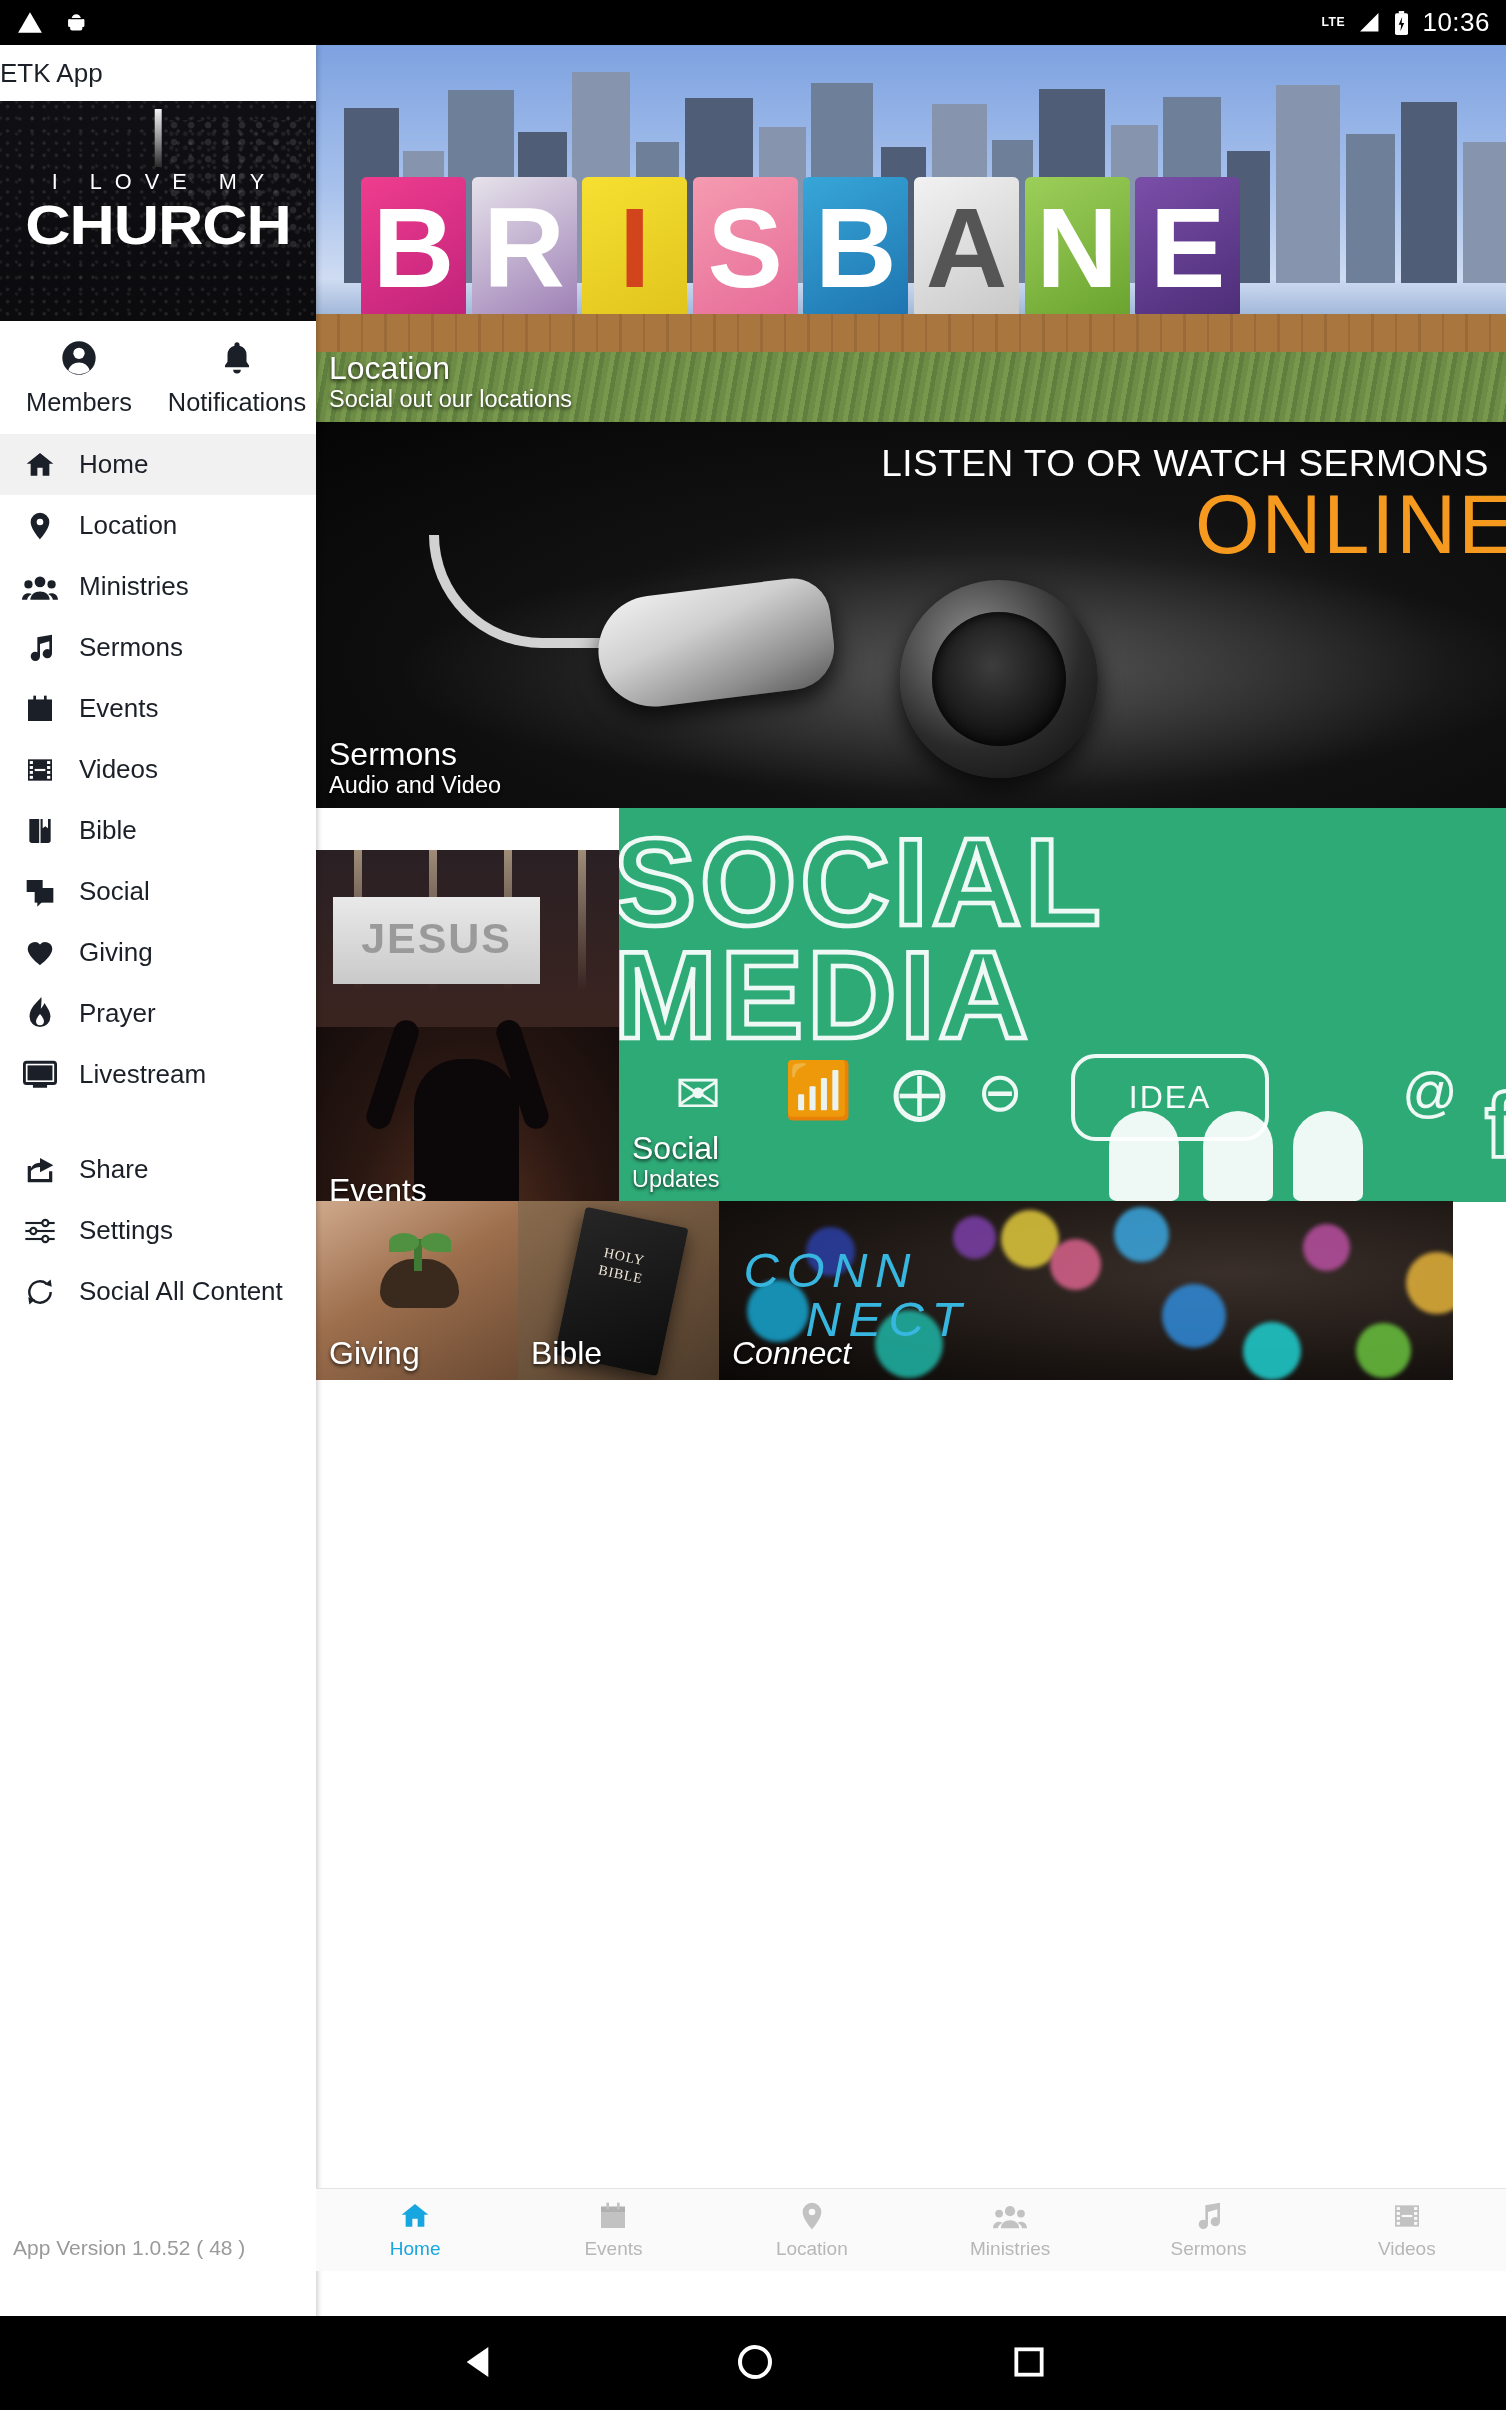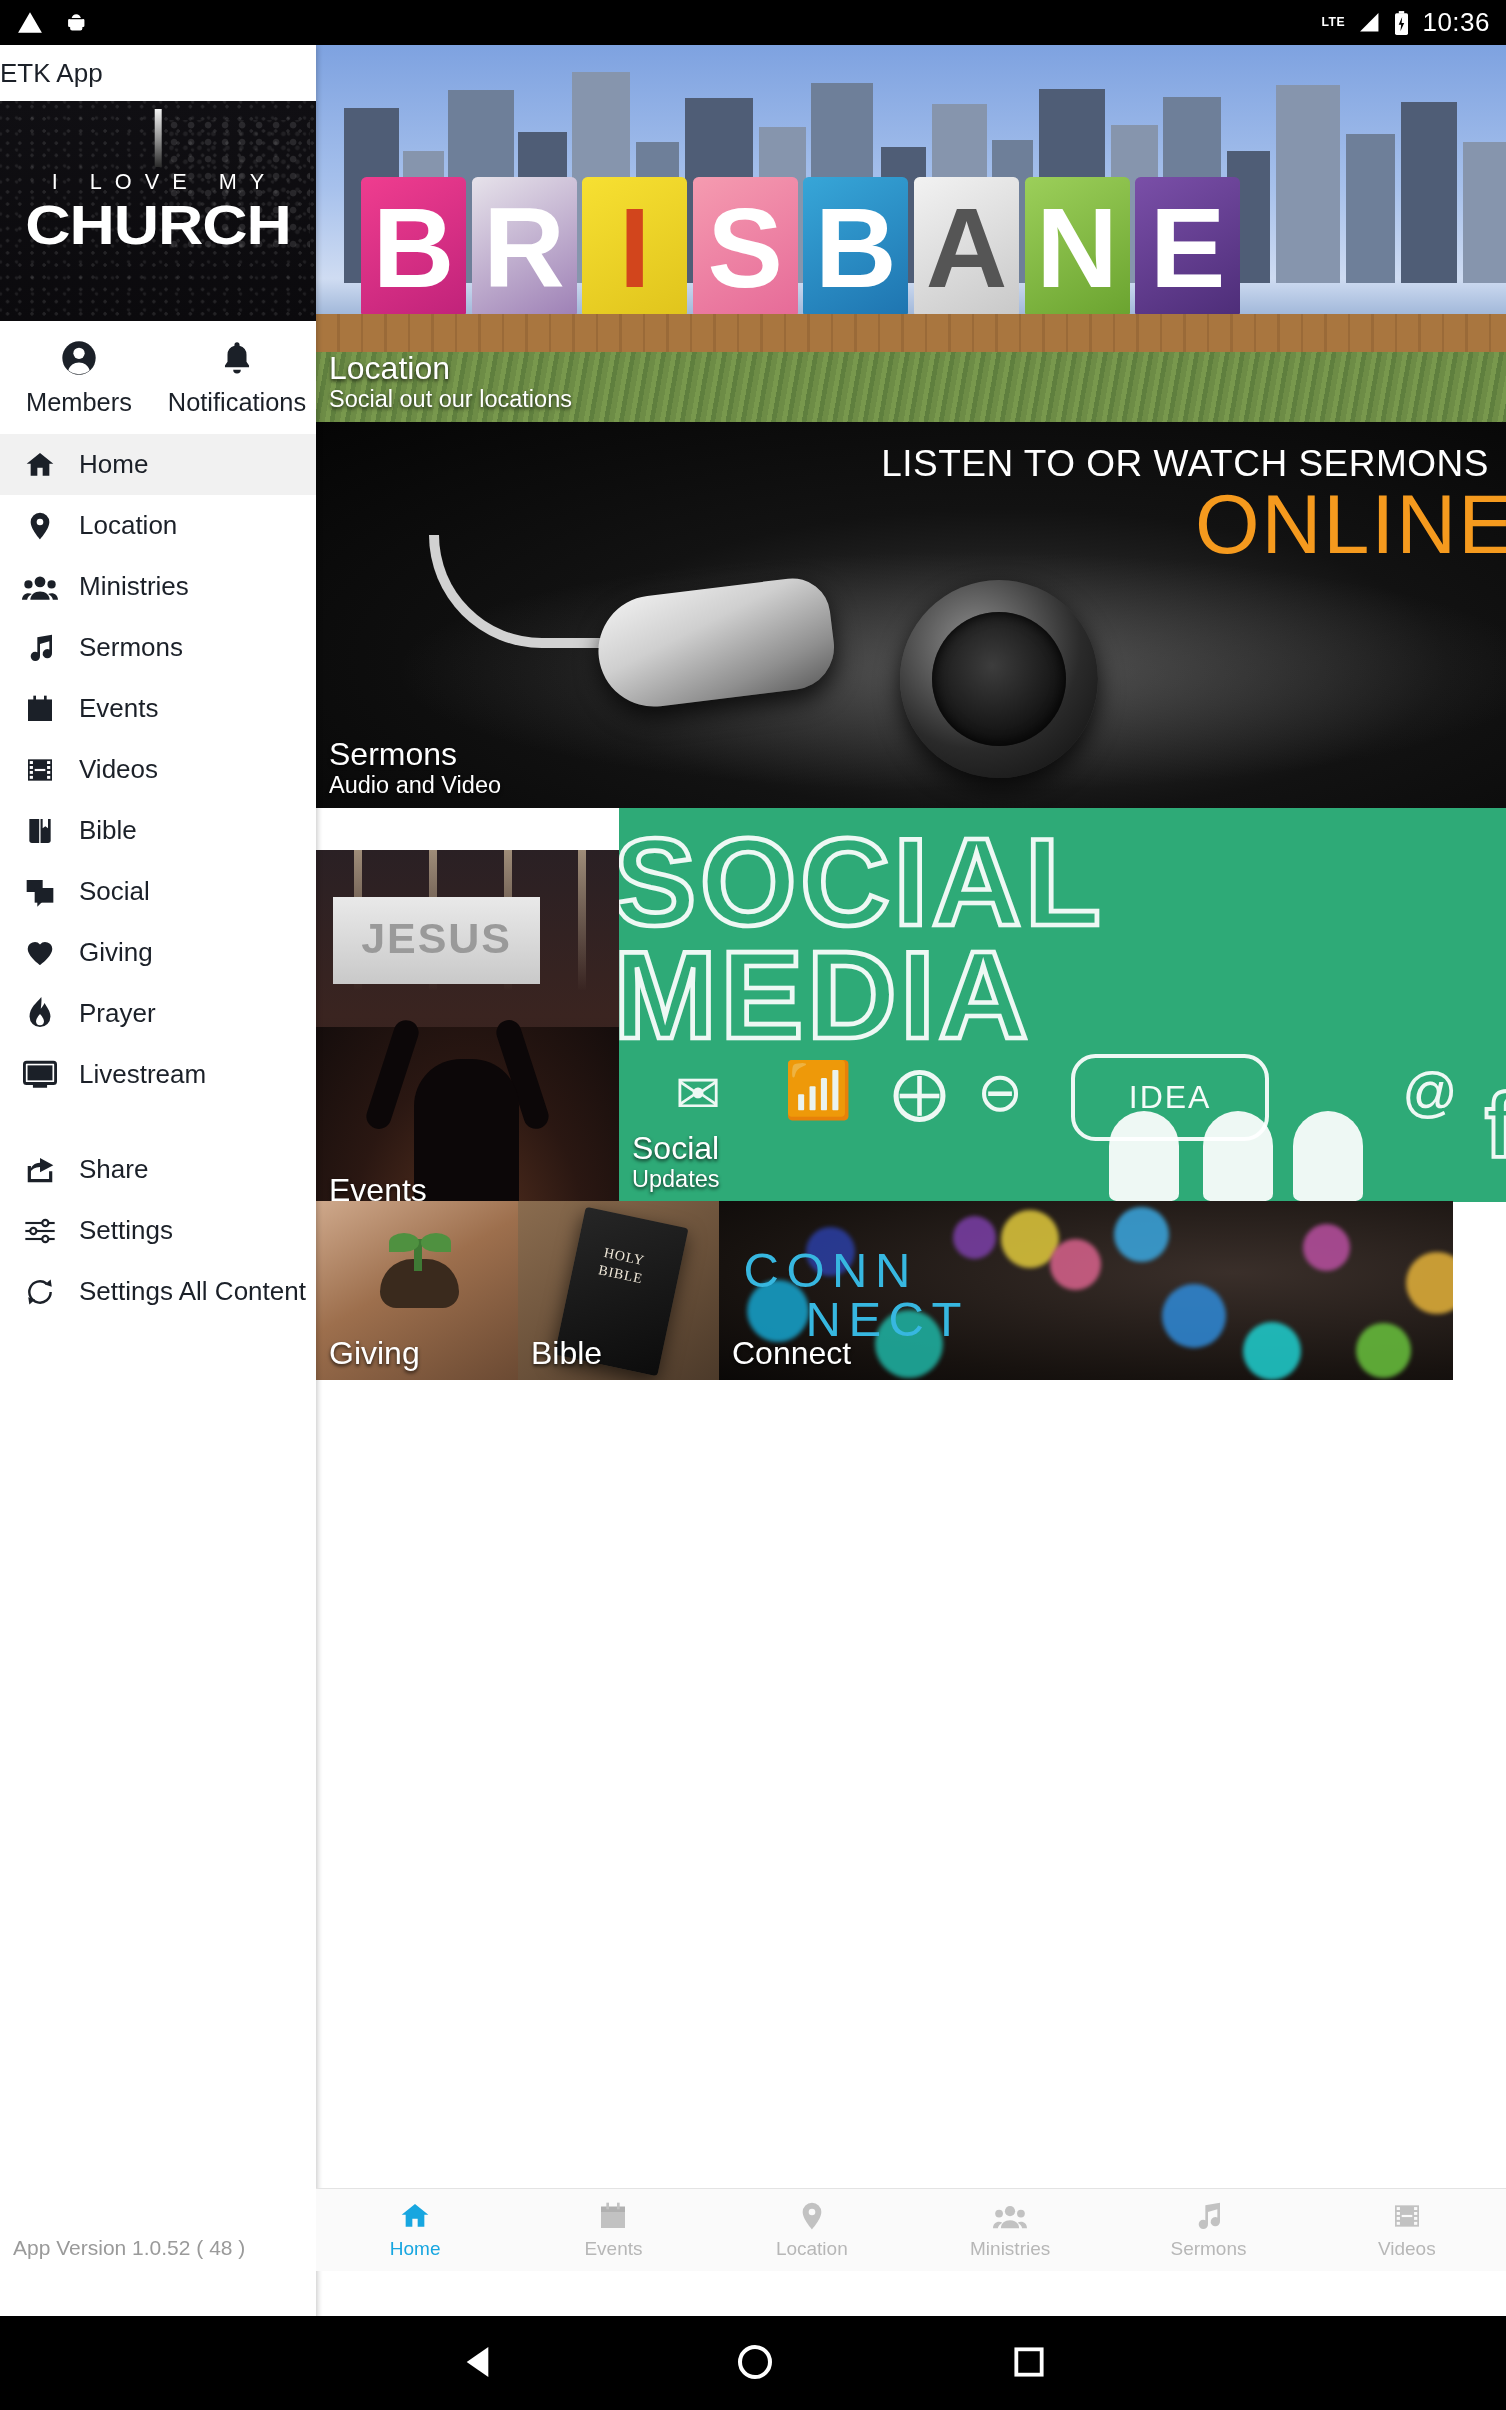--- a/index.html
+++ b/index.html
@@ -191,21 +191,21 @@
     background:#4f9140; border-radius:50% 50% 50% 0; }
   .t-bible{ left:202px; top:1156px; width:202px; height:179px;
     background:linear-gradient(145deg,#8a6c4f 0%,#6a513a 55%,#4c3a2a 100%); }
   .t-bible .book{ position:absolute; left:51px; top:15px; width:105px; height:151px;
     background:linear-gradient(150deg,#262626,#0c0c0c); transform:rotate(12deg);
     border-radius:3.8px; box-shadow:0 7.5px 19px rgba(0,0,0,.6); }
   .t-bible .bt{ position:absolute; left:66px; top:47px; width:77px; text-align:center;
     color:#efe7d8; font-family:"Liberation Serif", serif; font-size:14px;
     line-height:1.25; transform:rotate(12deg); letter-spacing:0.9px;}
   .t-connect{ left:403px; top:1156px; width:734px; height:179px;
-    background:radial-gradient(ellipse at 70% 40%, #3a2f2a 0%, #17120f 70%, #0a0807 100%); }
+    background:radial-gradient(ellipse at 70% 40%, #3a2f2a 0%, #17120f 70%, #0a0807 100%);font-style:italic; }
   .bokeh{ position:absolute; border-radius:50%; filter:blur(1.9px); opacity:.85; }
   .conn-word{ position:absolute; left:24.5px; top:45px; color:#37b7e0;
     font-size:49px; letter-spacing:7.5px; line-height:1.0; }
   .conn-word .l2{ display:block; margin-left:62px; }
 
   
   .bottomnav{
     position:absolute; left:316px; bottom:94px; width:1190px; height:83px;
     background:#fafafa; border-top:0.9px solid #e3e3e3;
     display:flex; align-items:center; z-index:40;
@@ -665,21 +665,21 @@
       </div>
 
       <div class="menu-item">
         <span class="mi-icon">
           <svg width="32" height="32" viewBox="0 0 24 24">
               <path fill="none" stroke="#1b2028" stroke-width="1.8" d="M20 12a8 8 0 1 1-3.2-6.4"></path>
               <path fill="#1b2028" d="M20 2.6 20.8 8 15.6 6.4z"></path>
               <path fill="#1b2028" d="M4 21.4 3.2 16l5.2 1.6z"></path>
             </svg>
         </span>
-        <span class="mi-label">Settings All Content</span>
+        <span class="mi-label">Social All Content</span>
       </div>
     </div>
 
     <div class="version">App Version 1.0.52 ( 48 )</div>
   </div>
 
 </div>
 
 <div class="androidbar">
   <span>

